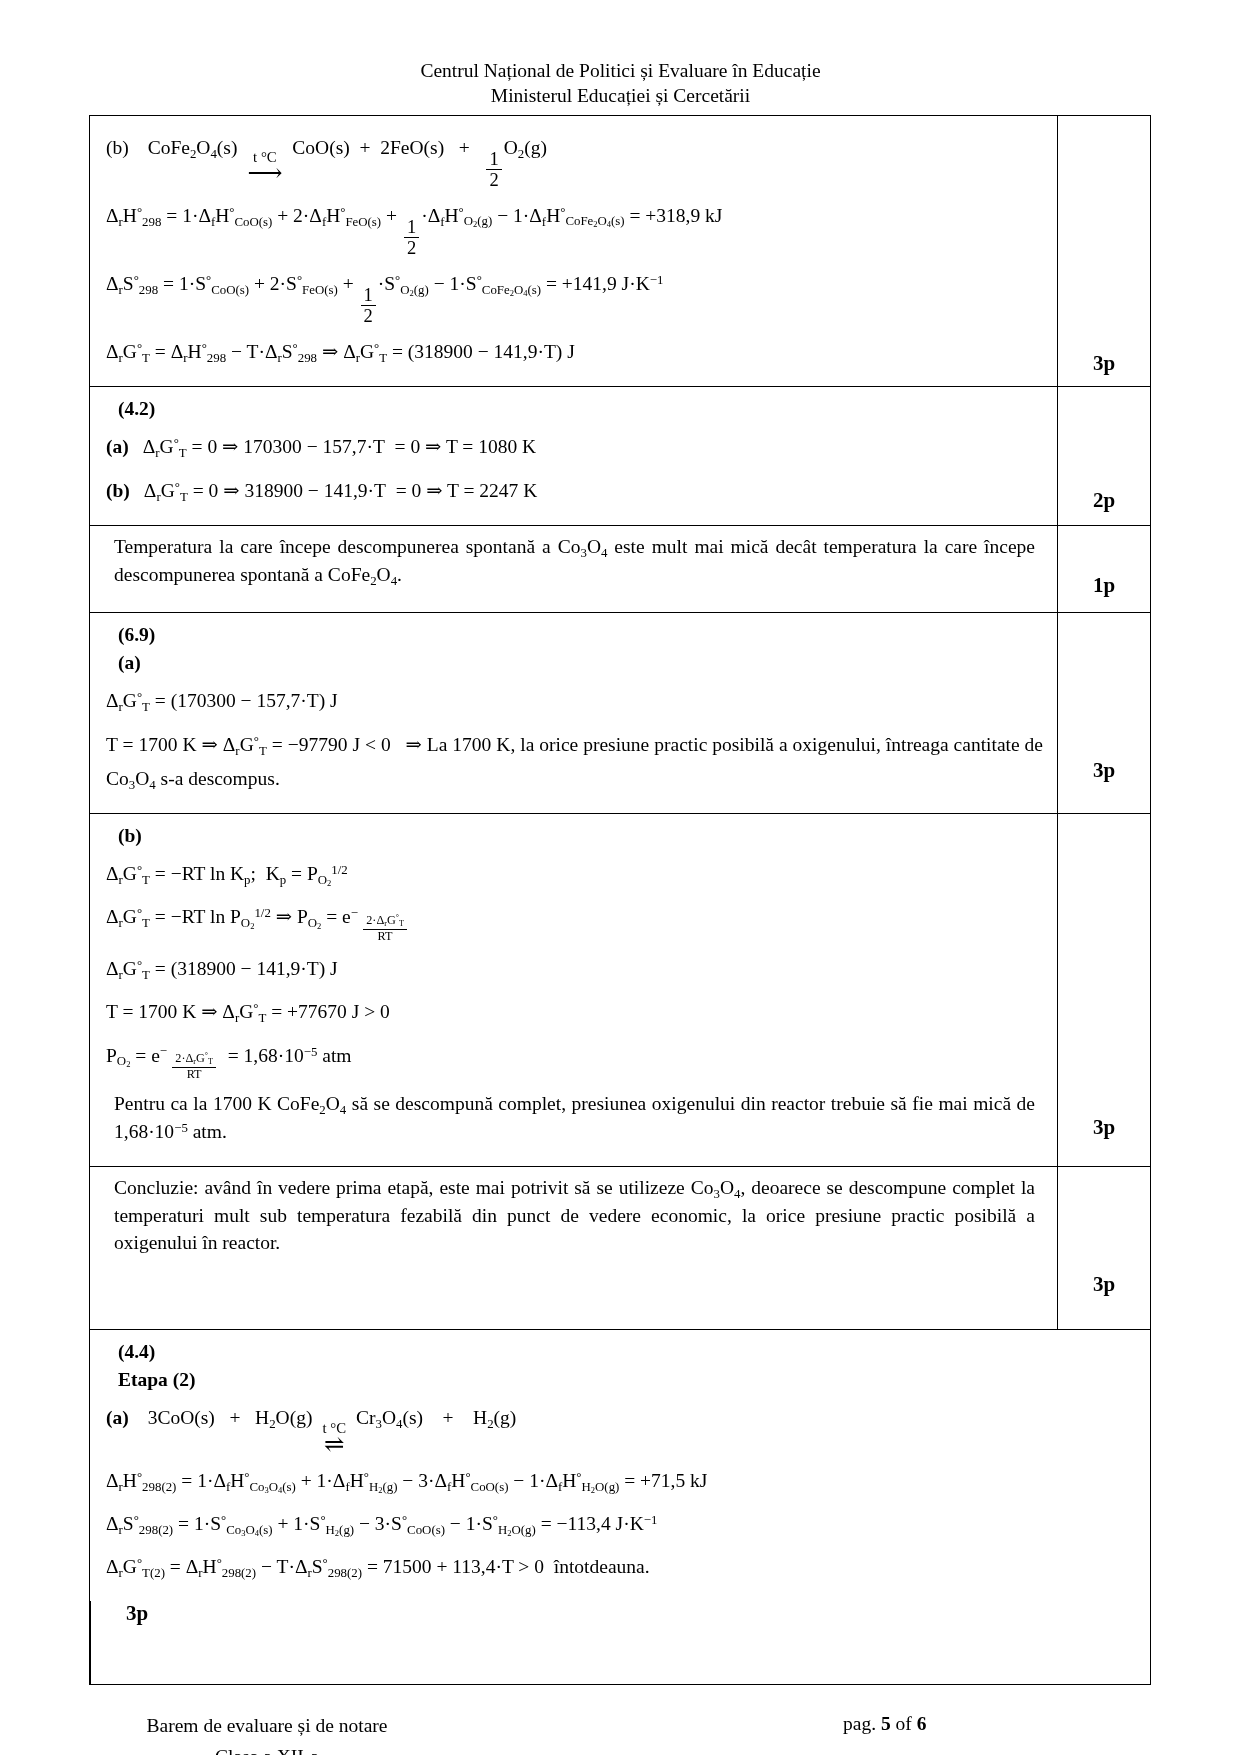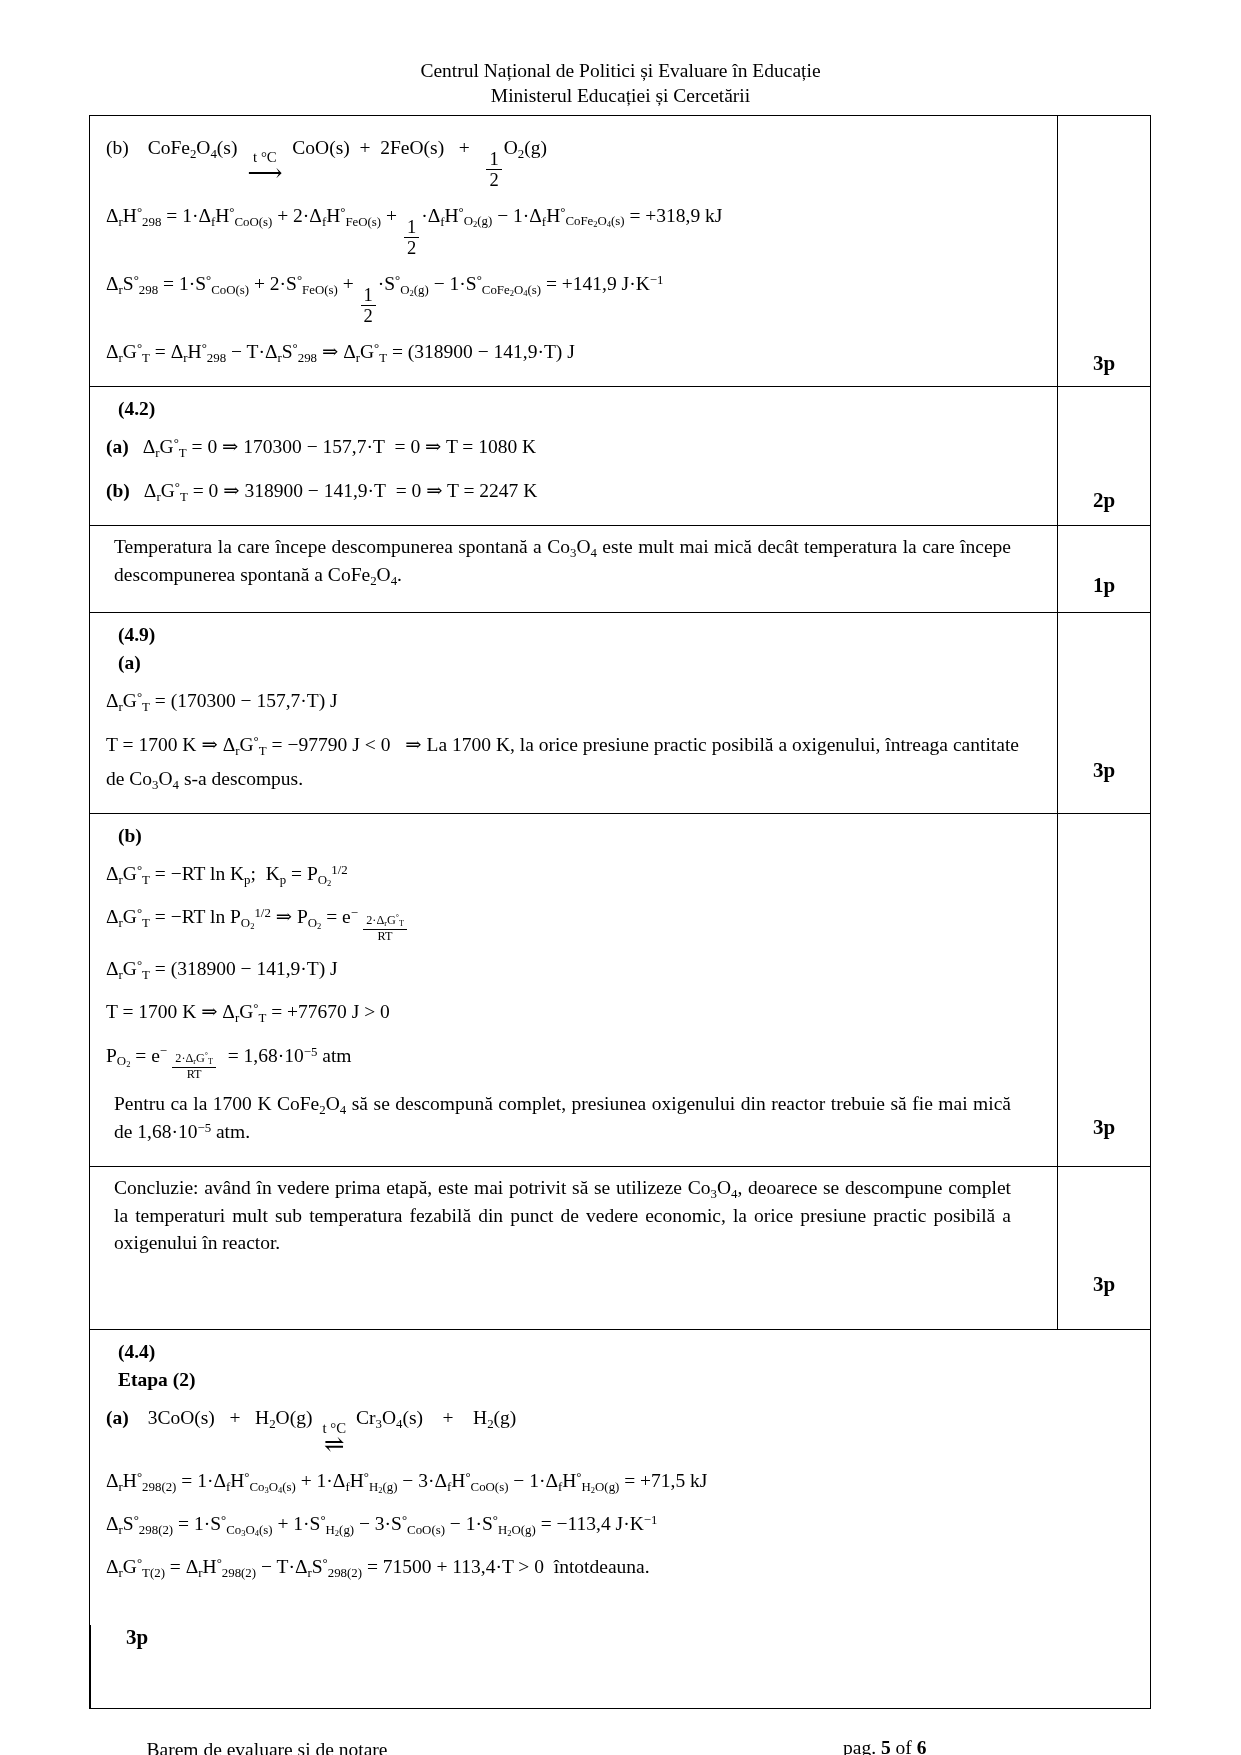--- a/index.html
+++ b/index.html
@@ -6,21 +6,21 @@
   body{
     width:1241px;height:1755px;
     font-family:"Liberation Serif","DejaVu Serif",serif;
     color:#000;position:relative;
   }
   .header{padding-top:58px;text-align:center;font-size:19.5px;line-height:1.3;}
   .tablewrap{
     margin:6px 0 0 89px;width:1062px;
     border:1.6px solid #000;box-sizing:border-box;
   }
-  .row{display:flex;border-bottom:1.6px solid #000;gap:24px;}
+  .row{display:flex;border-bottom:1.6px solid #000;}
   .row:last-child{border-bottom:none;flex-direction:column;}
   .cell.content{
     flex:1;padding:6px 14px 8px 16px;font-size:19.5px;
     text-align:justify;box-sizing:border-box;
   }
   .cell.points{
     width:93px;flex:none;border-left:1.6px solid #000;
     display:flex;align-items:flex-end;justify-content:center;
     font-weight:bold;font-size:21px;box-sizing:border-box;
   }
@@ -89,21 +89,21 @@
     <div class="row" style="min-height: 86px;">
       <div class="cell content">
         <div class="line para"><span class="fx">Temperatura la care începe descompunerea spontană a Co<span class="sb">3</span>O<span class="sb">4</span> este mult mai mică decât temperatura la care începe descompunerea spontană a CoFe<span class="sb">2</span>O<span class="sb">4</span>.</span></div>
       </div>
       <div class="cell points" style="padding-bottom: 14px;">
         <span>1p</span>
       </div>
     </div>
     <div class="row" style="min-height: 170px;">
       <div class="cell content">
-        <div class="line heading"><b>(4.9)</b></div>
+        <div class="line heading"><b>(6.9)</b></div>
         <div class="line heading"><b>(a)</b></div>
         <div class="line math"><span class="fx">Δ<span class="sb">r</span>G<span class="sp">°</span><span class="sb">T</span> = (170300 − 157,7·T) J</span></div>
         <div class="line math"><span class="fx">T = 1700 K ⇒ Δ<span class="sb">r</span>G<span class="sp">°</span><span class="sb">T</span> = −97790 J &lt; 0&nbsp;&nbsp;&nbsp;⇒ La 1700 K, la orice presiune practic posibilă a oxigenului, întreaga cantitate de Co<span class="sb">3</span>O<span class="sb">4</span> s-a descompus.</span></div>
       </div>
       <div class="cell points" style="padding-bottom: 30px;">
         <span>3p</span>
       </div>
     </div>
     <div class="row" style="min-height: 352px;">
       <div class="cell content">

